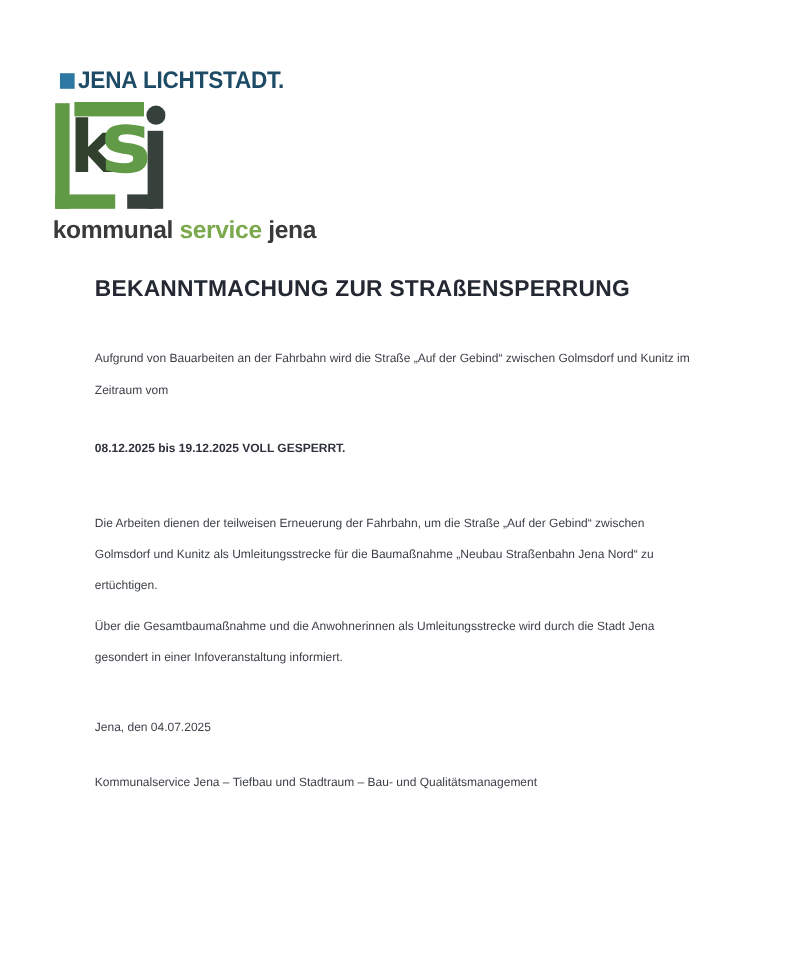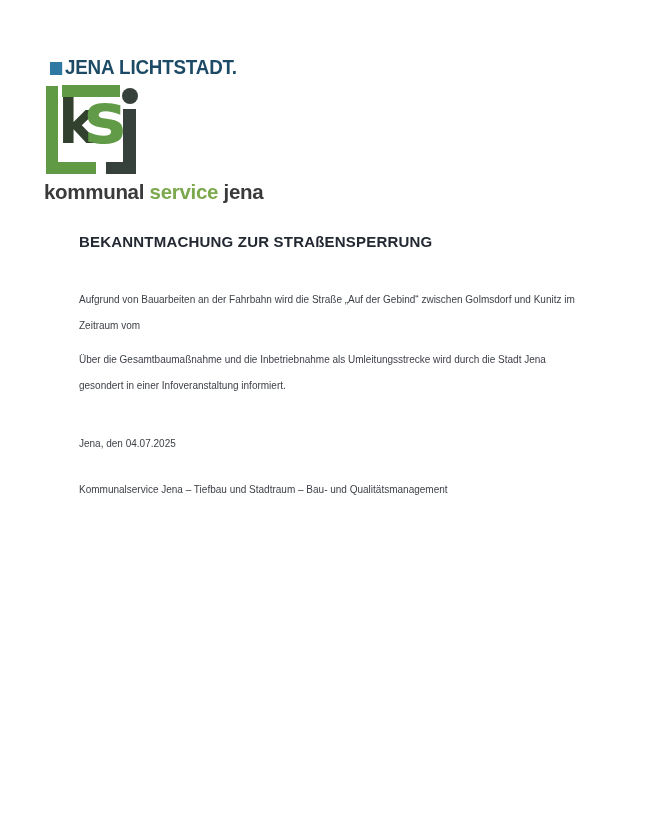--- a/index.html
+++ b/index.html
@@ -70,21 +70,21 @@
     color: #333333;
     white-space: nowrap;
   }
 
   
   .doc {
     padding: 0 74px 0 79px;
   }
   .doc-title {
     margin: 28px 0 0;
-    font-size: 15px;
+    font-size: 19px;
     font-weight: bold;
     letter-spacing: 0.2px;
     color: #232832;
     line-height: 22px;
   }
   .doc p {
     margin: 0;
     font-size: 10px;
     line-height: 26px;
     max-width: 505px;
@@ -132,23 +132,25 @@
 
 
   </header>
 
   <main class="doc">
 
     <h1 class="doc-title">BEKANNTMACHUNG ZUR STRAßENSPERRUNG</h1>
 
     <p class="para-intro">Aufgrund von Bauarbeiten an der Fahrbahn wird die Straße „Auf der Gebind“ zwischen Golmsdorf und Kunitz im Zeitraum vom</p>
 
+    <p class="para-closure">08.12.2025 bis 19.12.2025 VOLL GESPERRT.</p>
 
+    <p class="para-body1">Die Arbeiten dienen der teilweisen Erneuerung der Fahrbahn, um die Straße „Auf der Gebind“ zwischen Golmsdorf und Kunitz als Umleitungsstrecke für die Baumaßnahme „Neubau Straßenbahn Jena Nord“ zu ertüchtigen.</p>
 
-    <p class="para-body2">Über die Gesamtbaumaßnahme und die Inbetriebnahme als Umleitungsstrecke wird durch die Stadt Jena gesondert in einer Infoveranstaltung informiert.</p>
+    <p class="para-body2">Über die Gesamtbaumaßnahme und die Anwohnerinnen als Umleitungsstrecke wird durch die Stadt Jena gesondert in einer Infoveranstaltung informiert.</p>
 
 
     <p class="para-date">Jena, den 04.07.2025</p>
 
     <p class="para-sign">Kommunalservice Jena – Tiefbau und Stadtraum – Bau- und Qualitätsmanagement</p>
 
   </main>
 
 </div>
 

